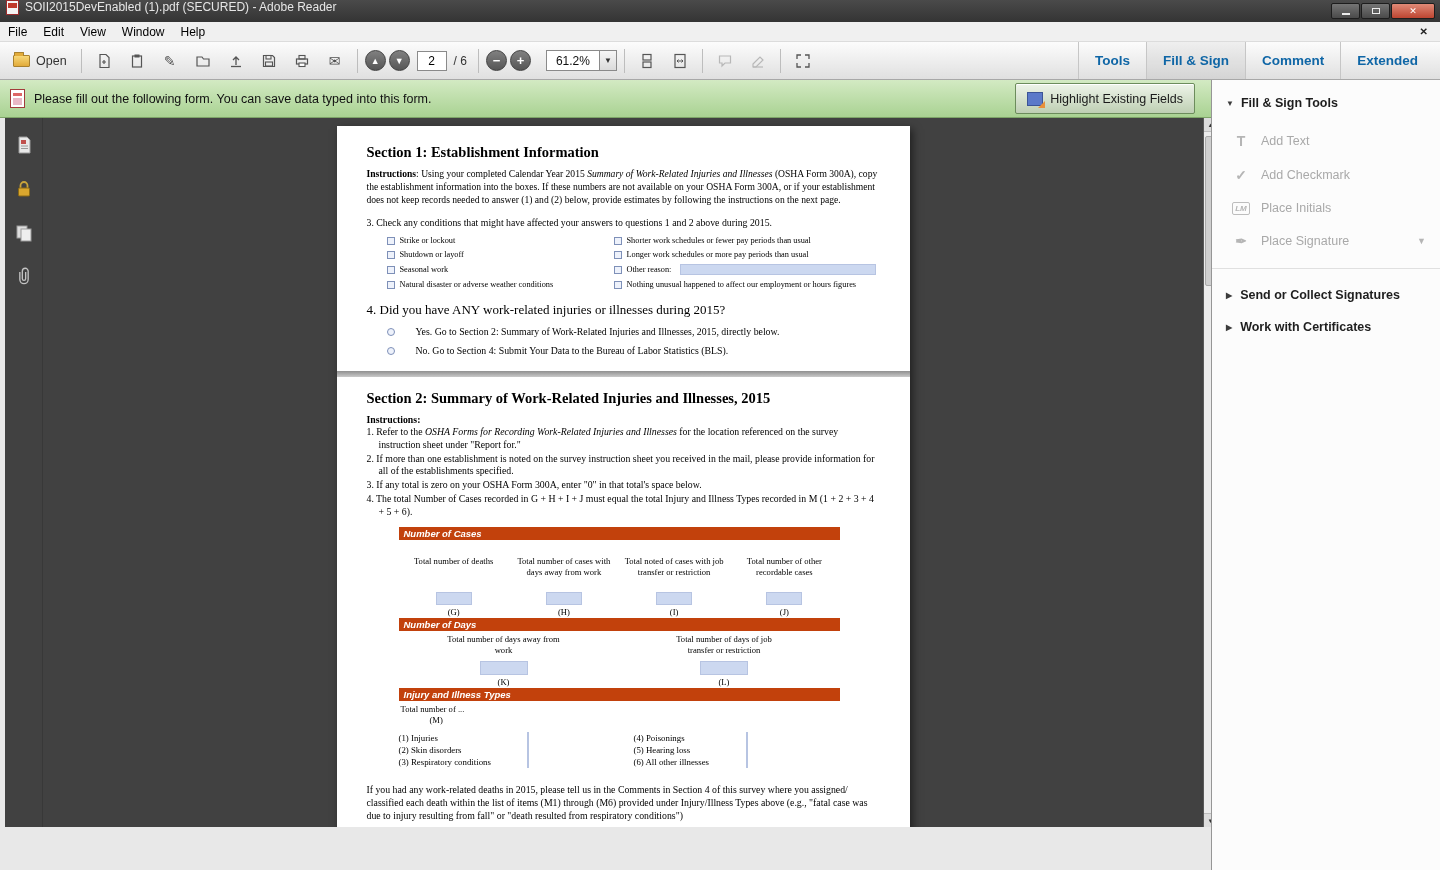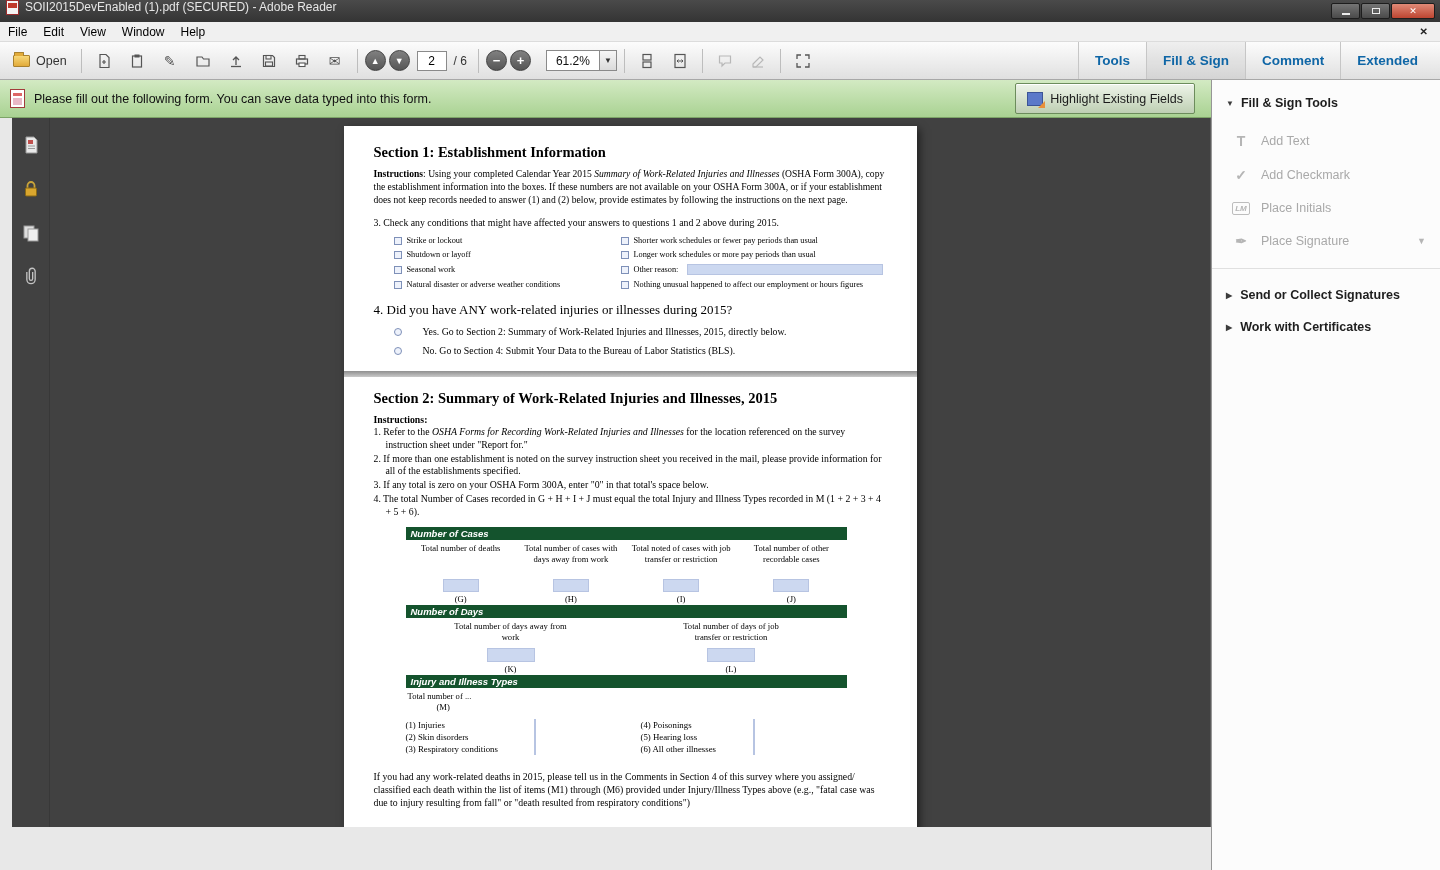--- a/index.html
+++ b/index.html
@@ -67,21 +67,21 @@
   .form-doc-icon::before { content:""; position:absolute; left:2px; top:3px; width:9px; height:3px; background:#d66; }
   .form-doc-icon::after { content:""; position:absolute; left:2px; top:8px; width:9px; height:7px; background:#e9b8c6; }
   .highlight-btn { margin-left:auto; margin-right:6px; height:31px; display:flex; align-items:center;
     gap:7px; padding:0 11px; border:1px solid #6c8c5c; border-radius:2px; font-size:12.5px; color:#1a1a1a;
     background:linear-gradient(#eef4e9,#becfb3); box-shadow:inset 0 1px 0 #fff; }
   .hl-icon { width:16px; height:14px; background:#5b79c9; border:1px solid #3c5496; position:relative; }
   .hl-icon::after { content:""; position:absolute; right:-3px; bottom:-3px; width:0; height:0;
     border-left:7px solid transparent; border-bottom:7px solid #e8903a; }
 
   
-  .docwrap { position:absolute; top:118px; left:12px; width:1211px; height:709px; display:flex; background:#414141; }
+  .docwrap { position:absolute; top:118px; left:5px; width:1211px; height:709px; display:flex; background:#414141; }
   .nav-strip { width:38px; flex:0 0 auto; background:#414141; border-right:1px solid #383838;
     display:flex; flex-direction:column; align-items:center; padding-top:16px; gap:22px; }
   .canvas { flex:1 1 auto; overflow:hidden; display:flex; justify-content:center; }
   .scrollbar { width:13px; flex:0 0 auto; background:#ececec; position:relative; border-left:1px solid #5a5a5a; }
   .sb-arrow { position:absolute; left:0; width:13px; height:14px; background:#dcdcdc;
     display:flex; align-items:center; justify-content:center; font-size:6px; color:#333; }
   .sb-arrow.up { top:0; border-bottom:1px solid #bdbdbd; }
   .sb-arrow.down { bottom:0; border-top:1px solid #bdbdbd; }
   .sb-thumb { position:absolute; left:1px; top:18px; width:11px; height:150px; background:#cfcfcf;
     border:1px solid #a9a9a9; border-radius:2px; }
@@ -105,26 +105,26 @@
   .f-other { width:196px; height:11px; margin-left:4px; }
   .q4 { margin-top:13px; font-size:13px; }
   .radio-row { display:flex; align-items:center; gap:21px; margin:8px 0 0 20px; font-size:9.8px; }
   .radio { width:8px; height:8px; border:1px solid #7e90b8; border-radius:50%; background:#eef2fb; flex:0 0 auto; }
   .pg-divider { height:6px; background:linear-gradient(#8f8f8f,#c9c9c9); margin:15px -28px 13px -30px; }
   .instr-label { font-size:9.8px; font-weight:bold; margin-top:2px; }
   .instr-item { font-size:9.8px; line-height:1.3; padding-left:12px; text-indent:-12px; margin-top:1px; }
 
   
   .tbl { width:441px; margin:9px 0 0 32px; }
-  .tbl-bar { background:#14532d; color:#fff; font-family:"Liberation Sans", sans-serif;
+  .tbl-bar { background:#c2410c; color:#fff; font-family:"Liberation Sans", sans-serif;
     font-style:italic; font-weight:bold; font-size:9.5px; height:13px; display:flex;
     align-items:center; padding:0 5px; }
   .cases-grid { display:grid; grid-template-columns:repeat(4,1fr); text-align:center;
     font-size:8.6px; line-height:1.2; margin-top:3px; }
-  .col-head { min-height:36px; padding:0 4px; }
+  .col-head { min-height:36px; padding:0 4px;margin-top:13px; }
   .cell-field { display:flex; justify-content:center; }
   .f-case { width:36px; height:13px; }
   .cell-letter { font-size:8.6px; margin-top:2px; }
   .days-grid { display:grid; grid-template-columns:210px 231px; text-align:center;
     font-size:8.6px; line-height:1.3; margin-top:3px; }
   .days-label { max-width:120px; margin:0 auto; min-height:24px; }
   .f-days { width:48px; height:14px; margin-top:3px; }
   .types-head { font-size:8.6px; margin-top:3px; padding-left:2px; }
   .types-letter { font-size:8.6px; padding-left:31px; margin-top:1px; }
   .types-grid { display:grid; grid-template-columns:128px 107px 112px auto; row-gap:2px;

